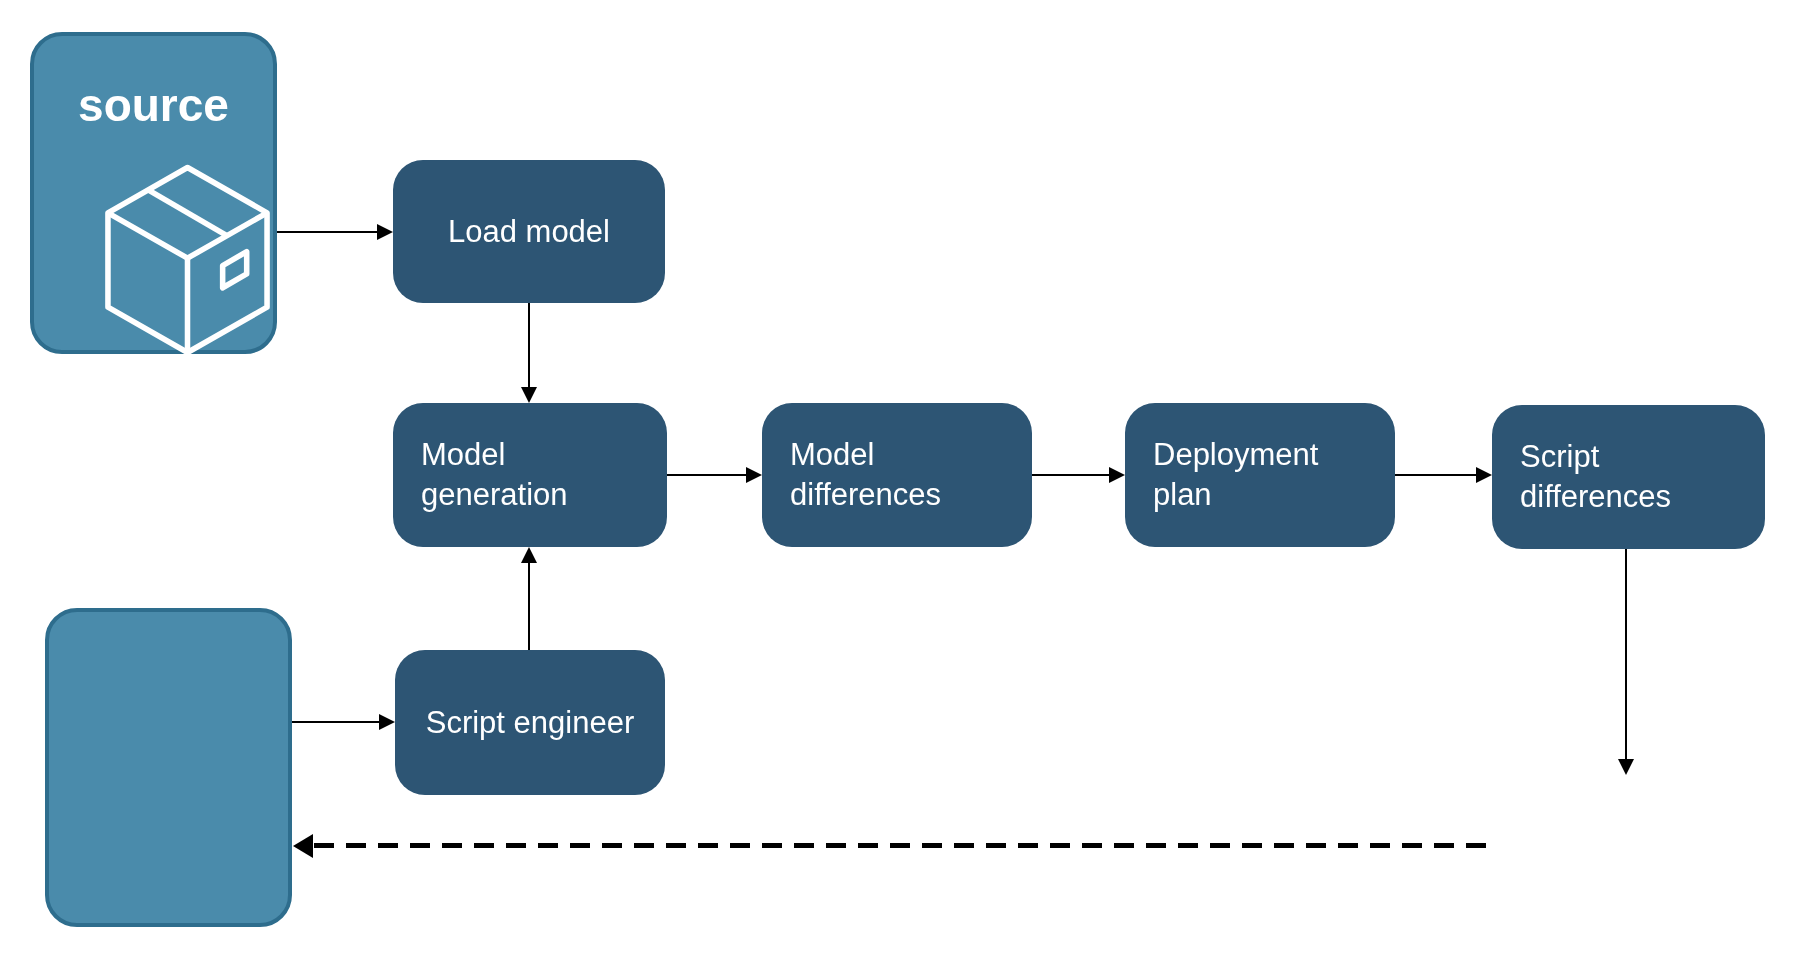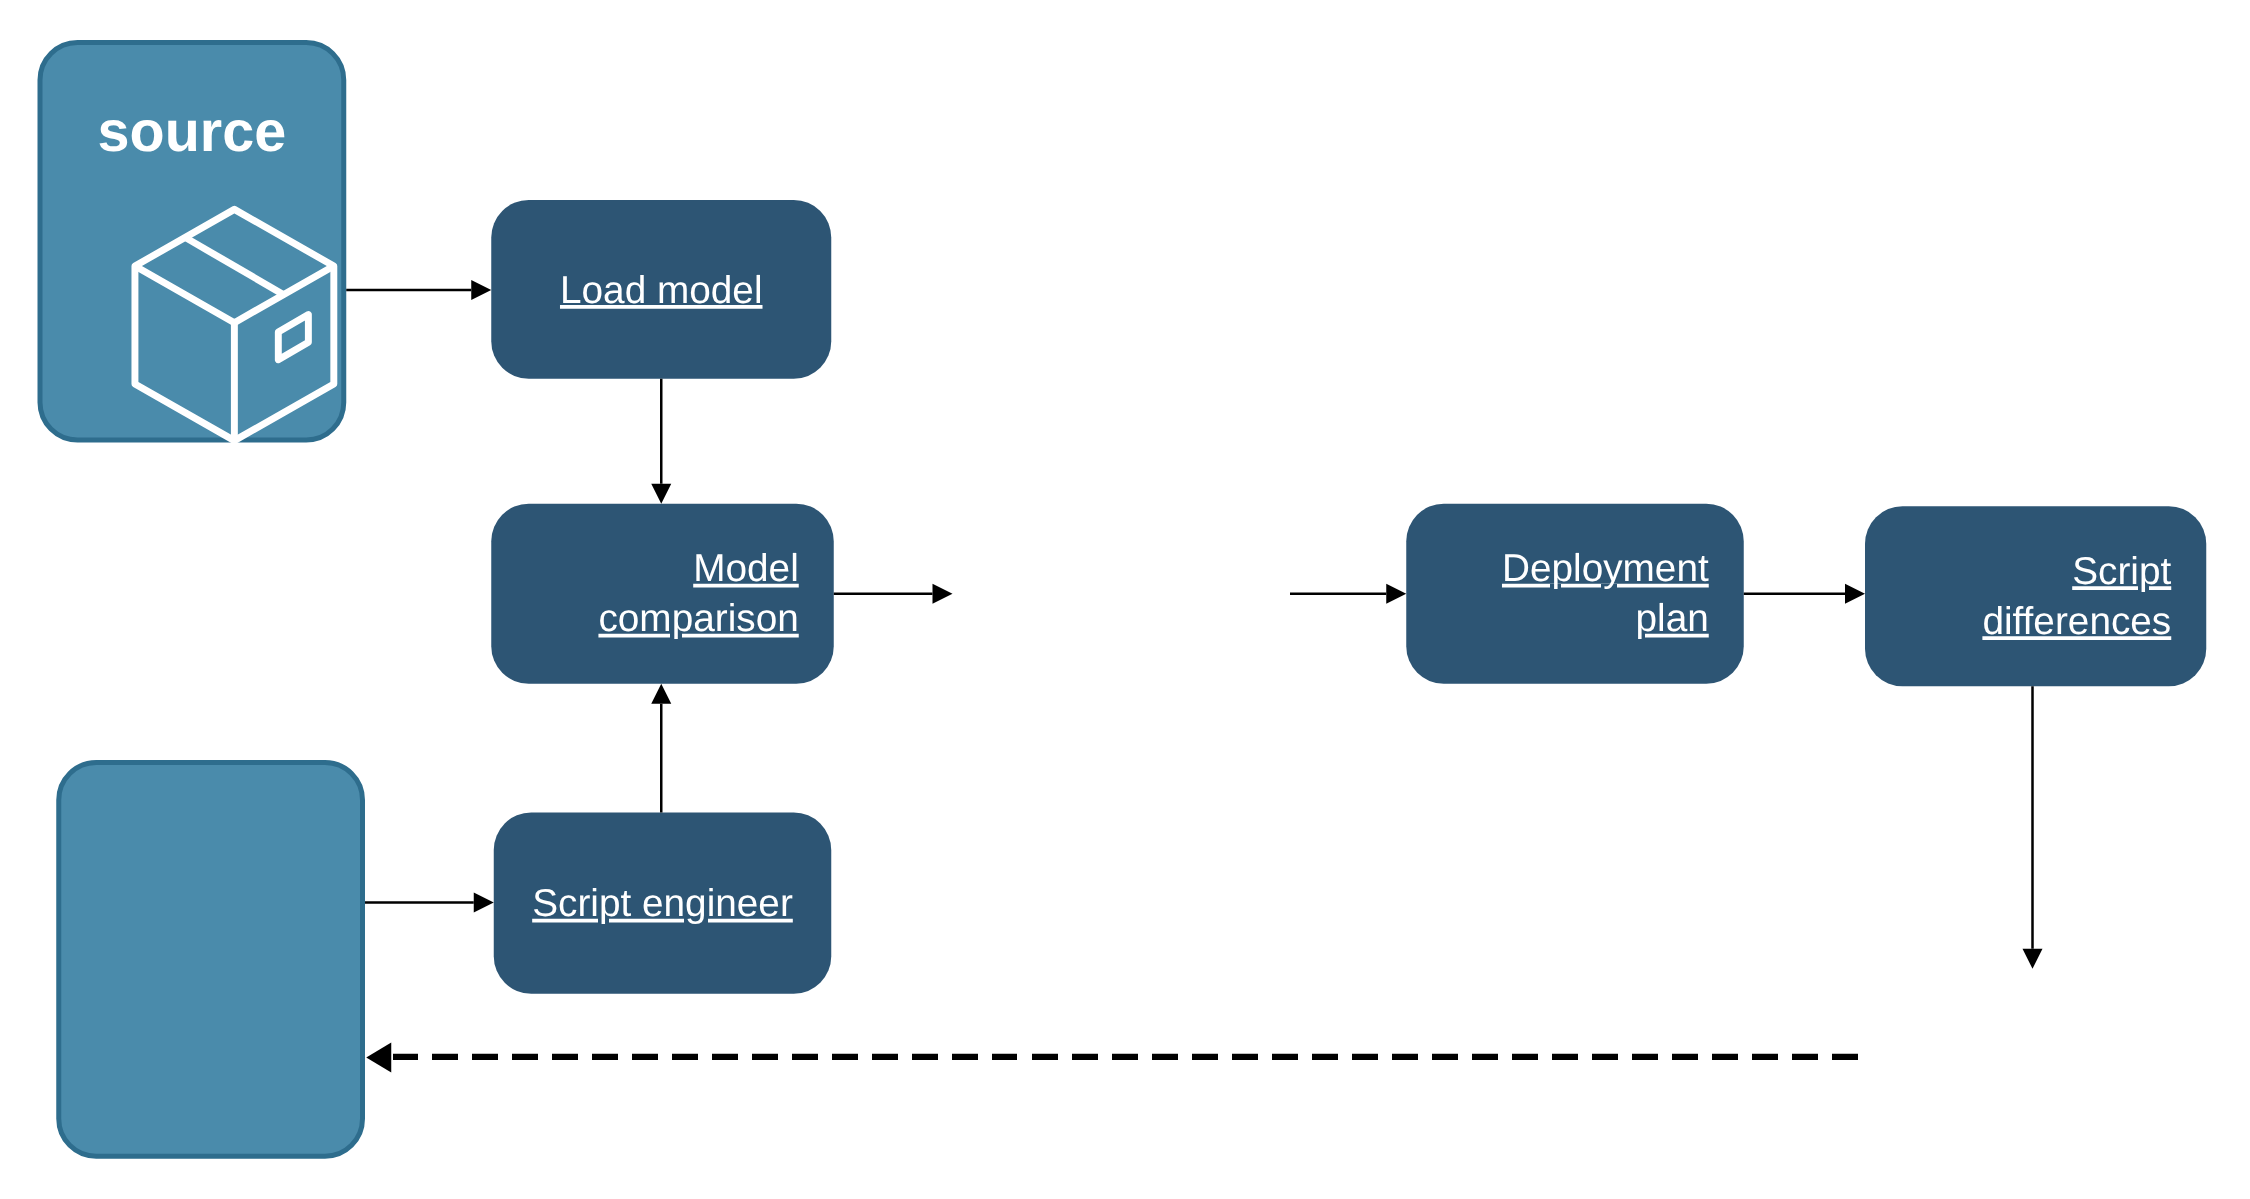--- a/index.html
+++ b/index.html
@@ -46,25 +46,24 @@
   #entity-target{left:45px;top:608px;width:247px;height:319px;}
   
   .node{
     position:absolute;
     background:var(--node-fill);
     border-radius:30px;
     color:var(--node-text);
     display:flex;
     align-items:center;
     justify-content:center;
-    text-align:right;
+    text-align:left;
     font-size:31px;
     line-height:1.28;
     padding:0 28px;
-    text-decoration:underline;
   }
   #node-load-model       {left:393px;top:160px;width:272px;height:143px;}
   #node-model-comparison {left:393px;top:403px;width:274px;height:144px;}
   #node-model-differences{left:762px;top:403px;width:270px;height:144px;}
   #node-deployment-plan  {left:1125px;top:403px;width:270px;height:144px;}
   #node-script-generation{left:1492px;top:405px;width:273px;height:144px;}
   #node-reverse-engineer {left:395px;top:650px;width:270px;height:145px;}
   #node-script-execution {left:1490px;top:775px;width:273px;height:143px;}
   
   .aline{position:absolute;background:var(--arrow-color);}
@@ -96,21 +95,24 @@
 
   <div class="entity" id="entity-target">
     
     
   </div>
 
   <div class="node" id="node-load-model">
     <span>Load model</span>
   </div>
   <div class="node" id="node-model-comparison">
-    <span>Model comparison</span>
+    <span>Model generation</span>
+  </div>
+  <div class="node" id="node-model-differences">
+    <span>Model differences</span>
   </div>
   <div class="node" id="node-deployment-plan">
     <span>Deployment plan</span>
   </div>
   <div class="node" id="node-script-generation">
     <span>Script differences</span>
   </div>
   <div class="node" id="node-reverse-engineer">
     <span>Script engineer</span>
   </div>

